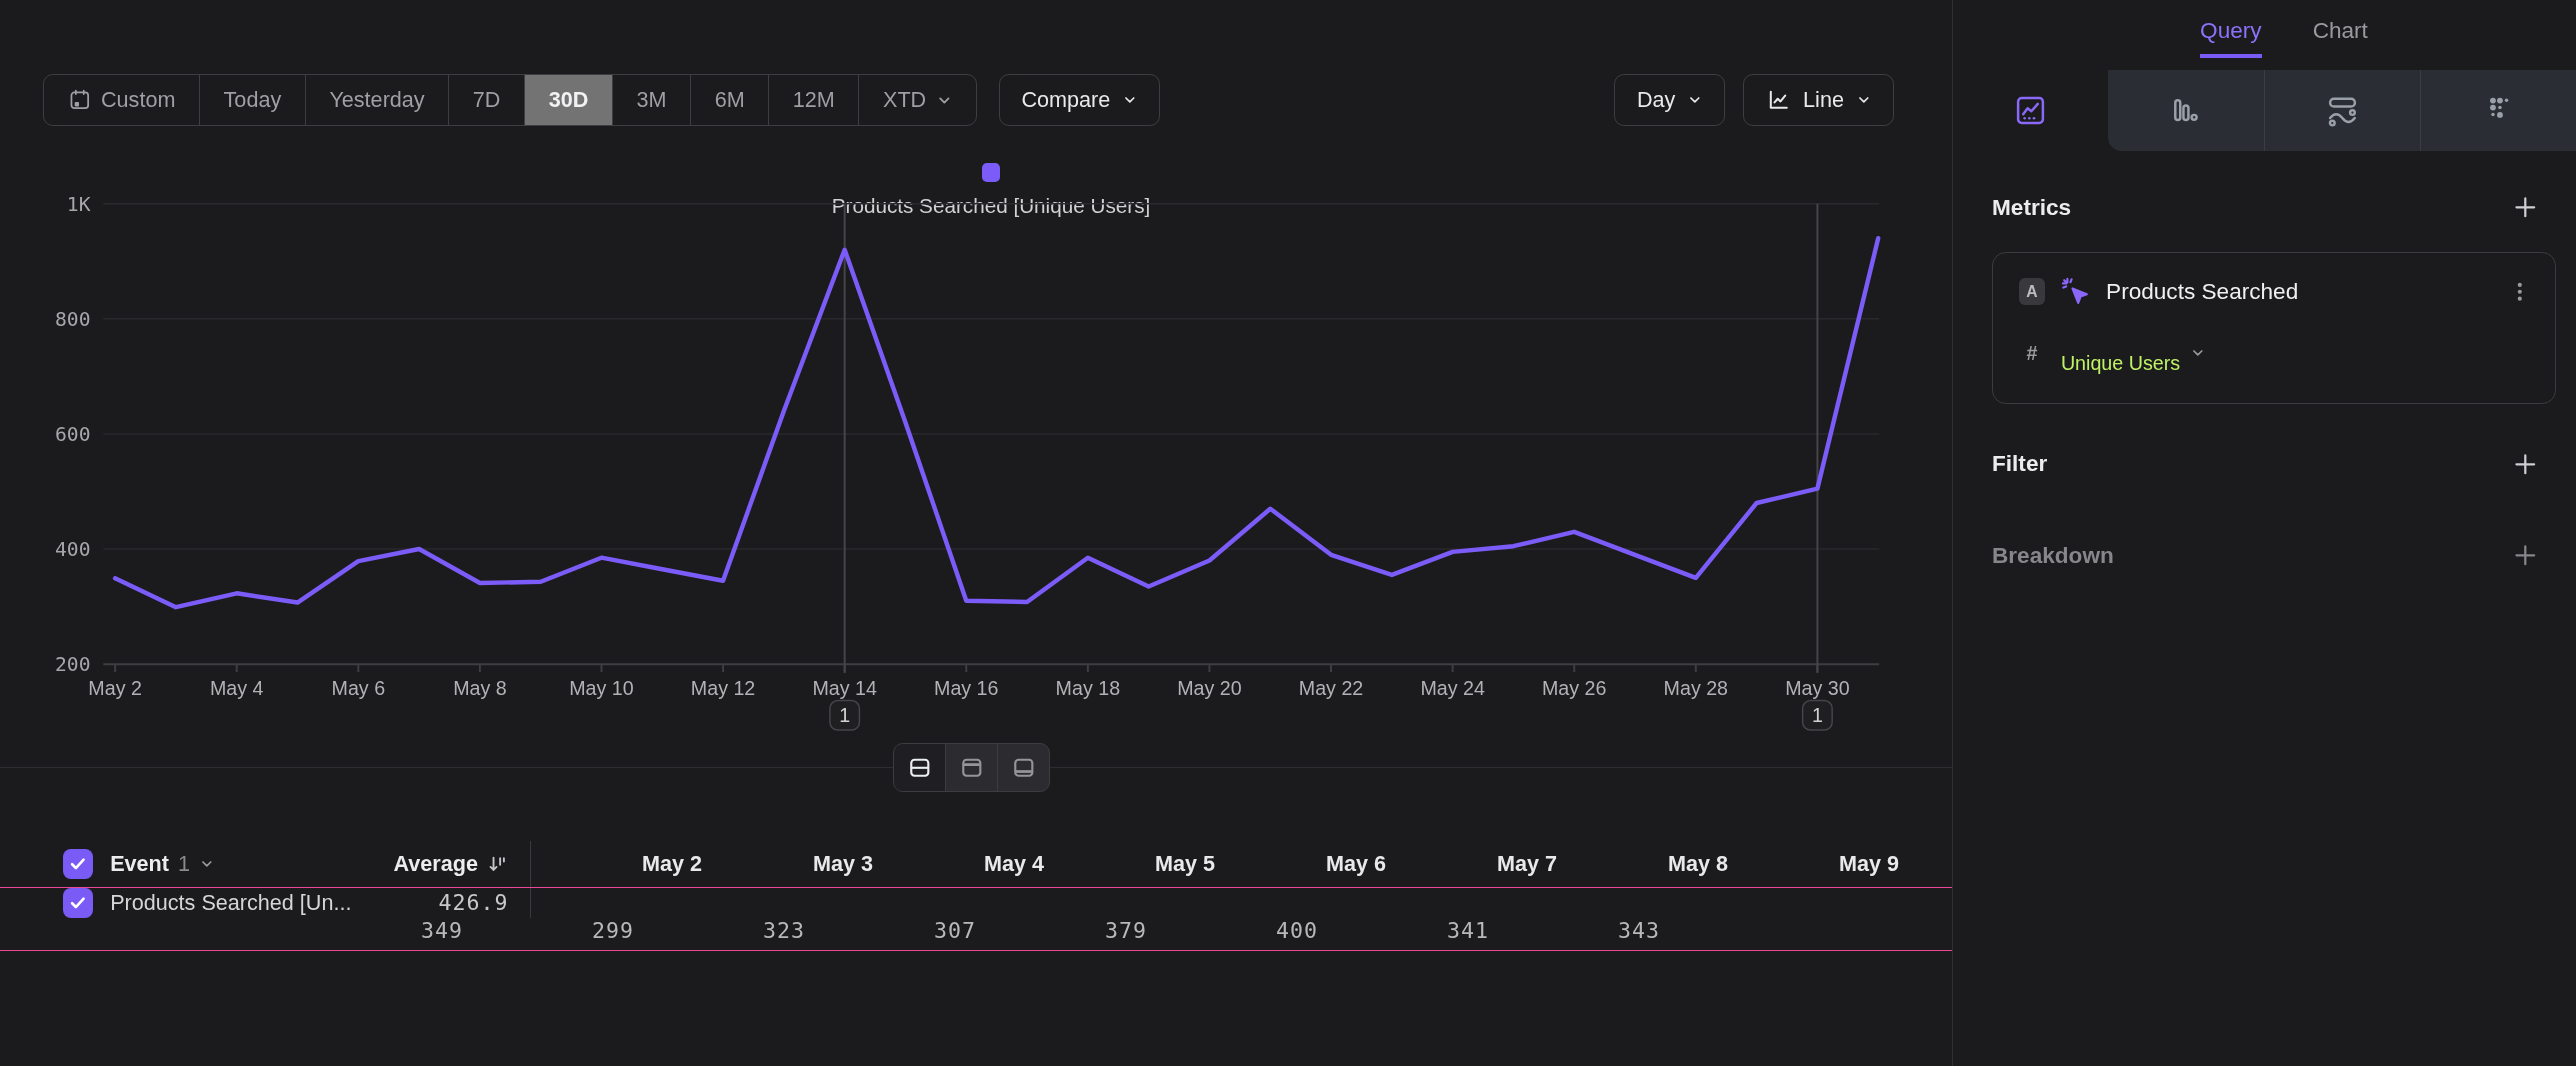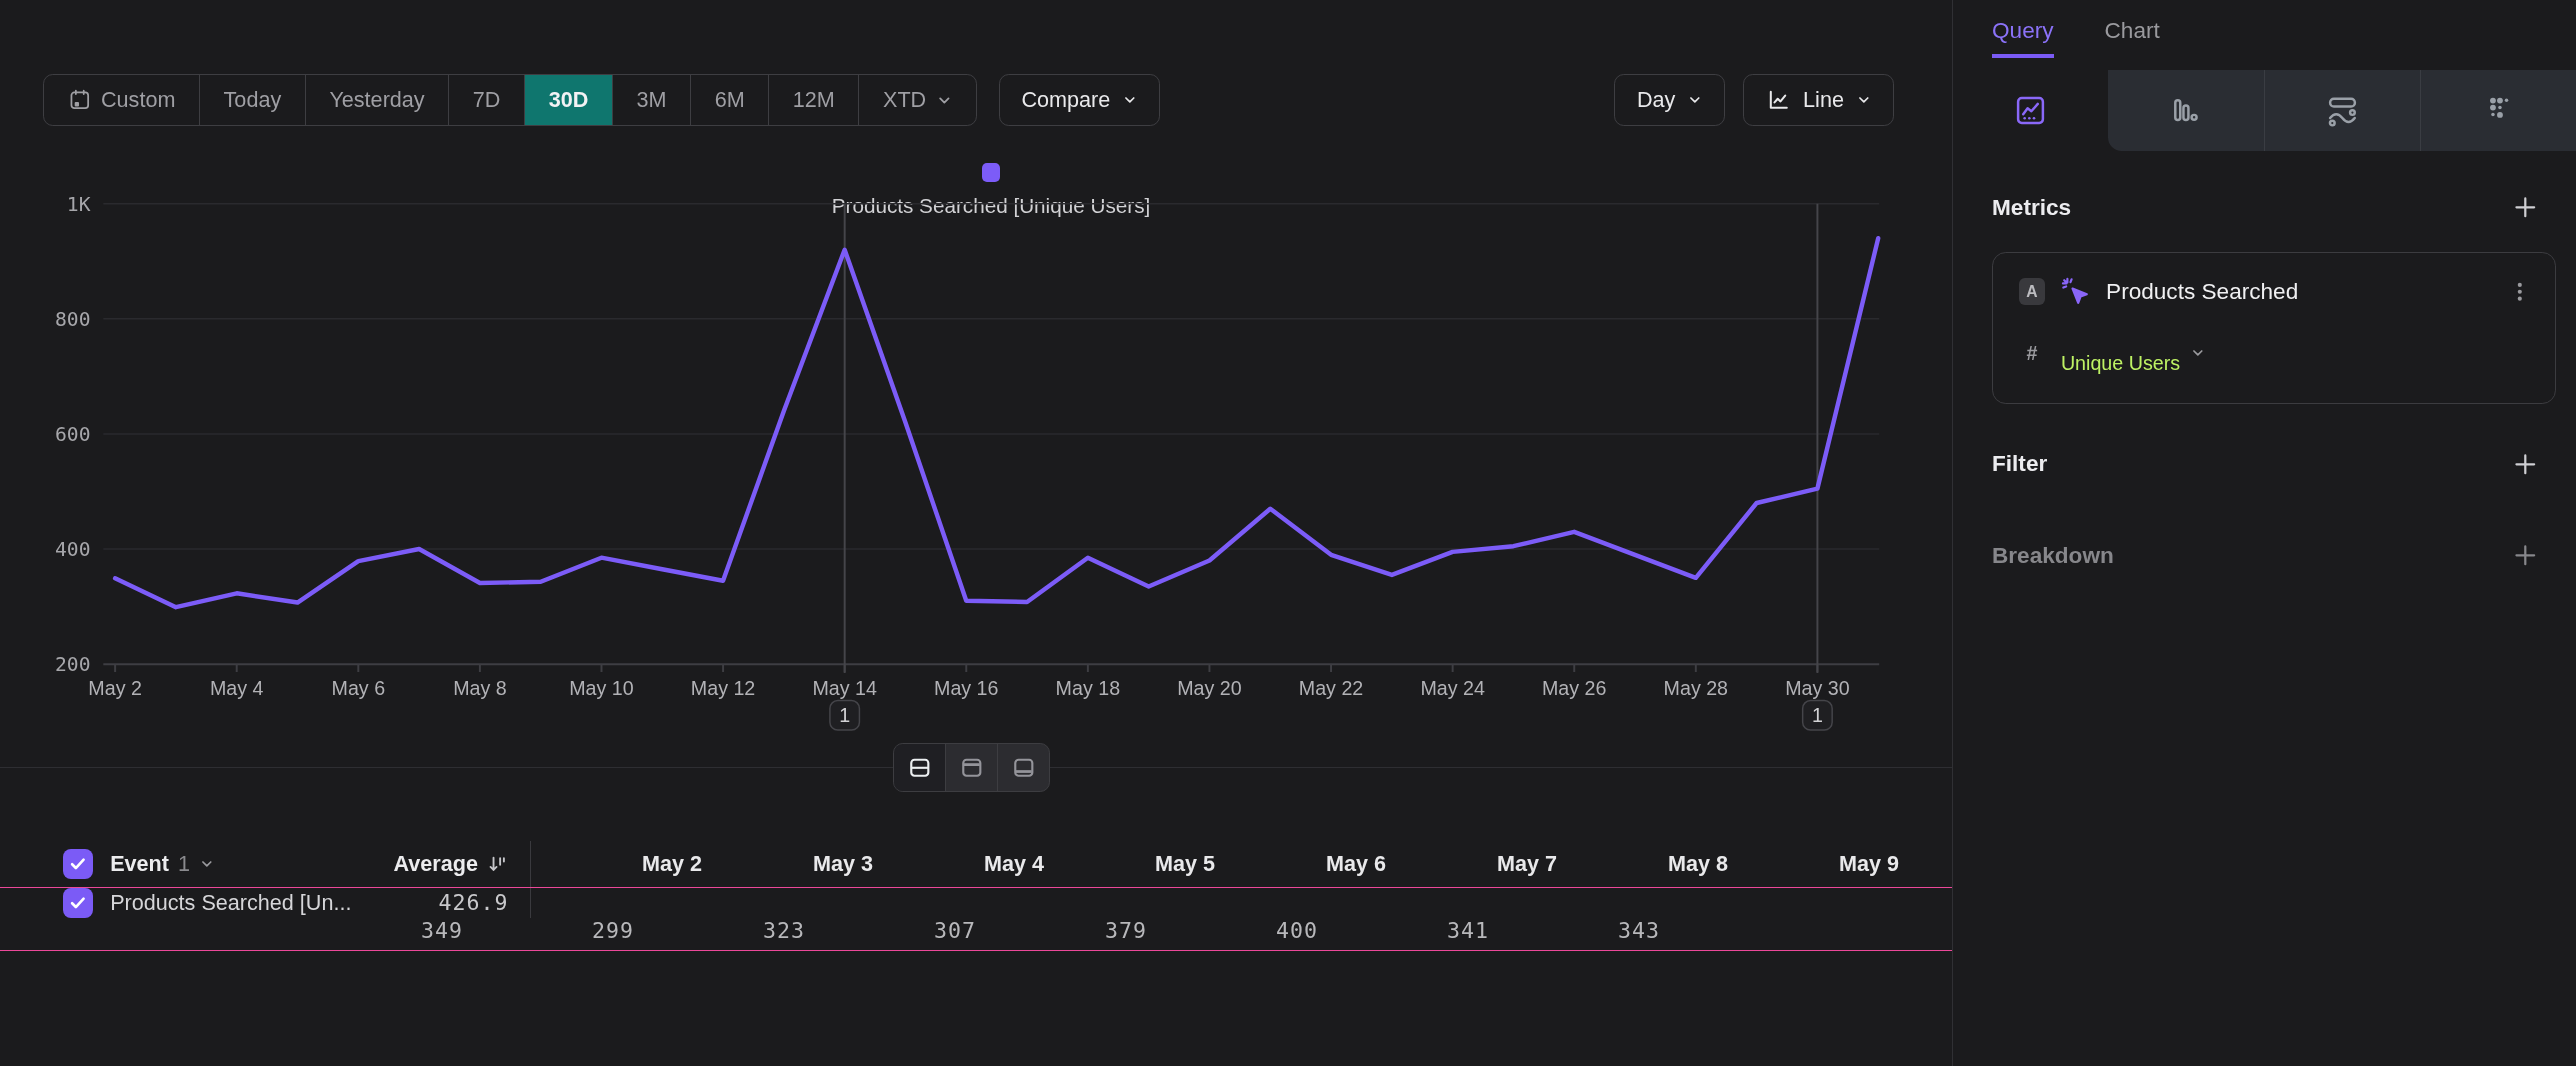--- a/index.html
+++ b/index.html
@@ -8,21 +8,21 @@
   .mono{font-family:"DejaVu Sans Mono",monospace;}
   .ic{display:inline-flex;align-items:center;justify-content:center;}
   .ic svg{display:block;}
 
   
   .toolbar{position:absolute;left:43px;top:74px;width:1851px;height:52px;display:flex;align-items:stretch;}
   .seg-group{display:flex;border:1px solid #3e3e42;border-radius:9.8px;overflow:hidden;box-sizing:border-box;}
   .seg{display:flex;align-items:center;gap:9.8px;padding:0 23.6px;font-size:21.6px;color:#9f9fa4;
        border-right:1px solid #3e3e42;cursor:default;white-space:nowrap;}
   .seg:last-child{border-right:none;}
-  .seg.active{background:#0f766e;color:#f2f2f4;font-weight:700;}
+  .seg.active{background:#737373;color:#f2f2f4;font-weight:700;}
   .seg .ic{color:#9f9fa4;}
   .seg .chev svg{width:16.7px;height:16.7px;}
   .btn{display:flex;align-items:center;gap:11.8px;border:1px solid #3e3e42;border-radius:9.8px;
        padding:0 21.6px;font-size:21.6px;color:#e9e9eb;box-sizing:border-box;white-space:nowrap;}
   .compare{margin-left:21.6px;}
   .right-ctrls{margin-left:auto;display:flex;gap:17.7px;}
   .chev svg{width:15.7px;height:15.7px;}
 
   
   .legend{position:absolute;left:103px;top:163px;width:1776px;display:flex;justify-content:center;
@@ -64,21 +64,21 @@
   .sort-ic{color:#c6c6ca;}
   .t-name{font-size:21.6px;color:#d6d6d9;}
   .t-avg-val{margin-left:auto;padding-right:21.6px;font-size:21.6px;color:#c9c9cc;letter-spacing:1px;}
   .t-cols{flex:1;display:flex;}
   .t-col{width:171px;text-align:right;font-size:21.6px;}
   .t-col.head{font-weight:700;color:#e9e9eb;}
   .t-col.val{color:#b8b8bb;letter-spacing:1px;}
 
   
   .sidebar{position:absolute;left:1953px;top:0;width:623px;height:1067px;}
-  .sb-tabs{display:flex;gap:51px;padding:17.7px 0 0 39px;font-size:22.6px;}
+  .sb-tabs{display:flex;gap:51px;padding:17.7px 0 0 39px;font-size:22.6px;justify-content:center;}
   .sb-tab{padding-bottom:10.8px;color:#9a9a9e;border-bottom:4.9px solid transparent;}
   .sb-tab.active{color:#8b72f8;border-bottom-color:#7b5bf6;font-weight:500;}
   .sb-strip{display:flex;margin-top:11.8px;height:81px;}
   .sbtab{flex:1;display:flex;align-items:center;justify-content:center;color:#9aa0a8;}
   .sbtab:not(.sel){background:#2a2d33;border-left:1px solid #3a3d43;}
   .sbtab.sel{color:#8a68f8;}
   .sbtab.sel + .sbtab{border-radius:0 0 0 13.8px;border-left:none;}
   .sbtab svg{width:35px;height:35px;}
   .sb-head{display:flex;align-items:center;justify-content:space-between;
            padding:0 37px 0 39px;font-size:22.6px;font-weight:700;color:#ececef;}

